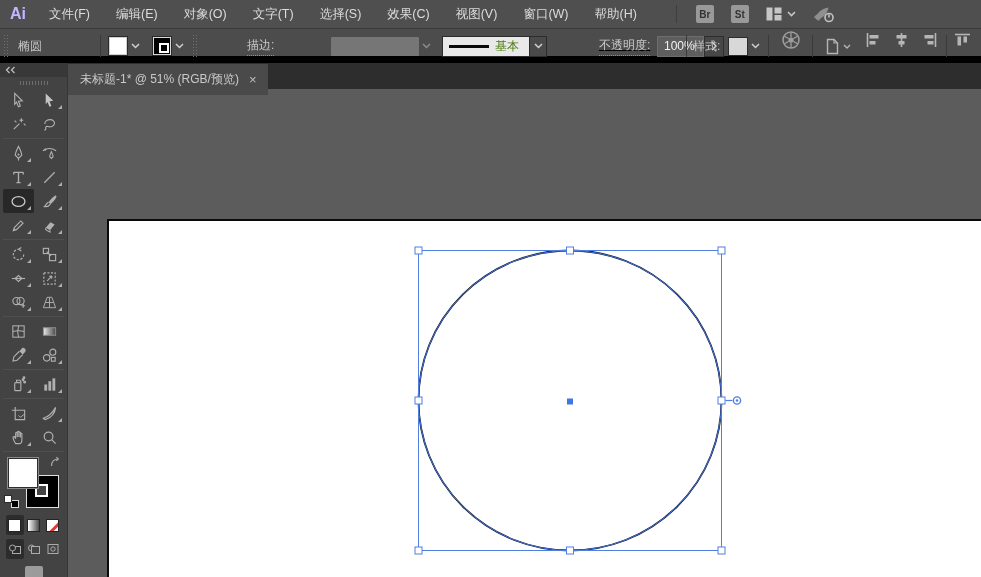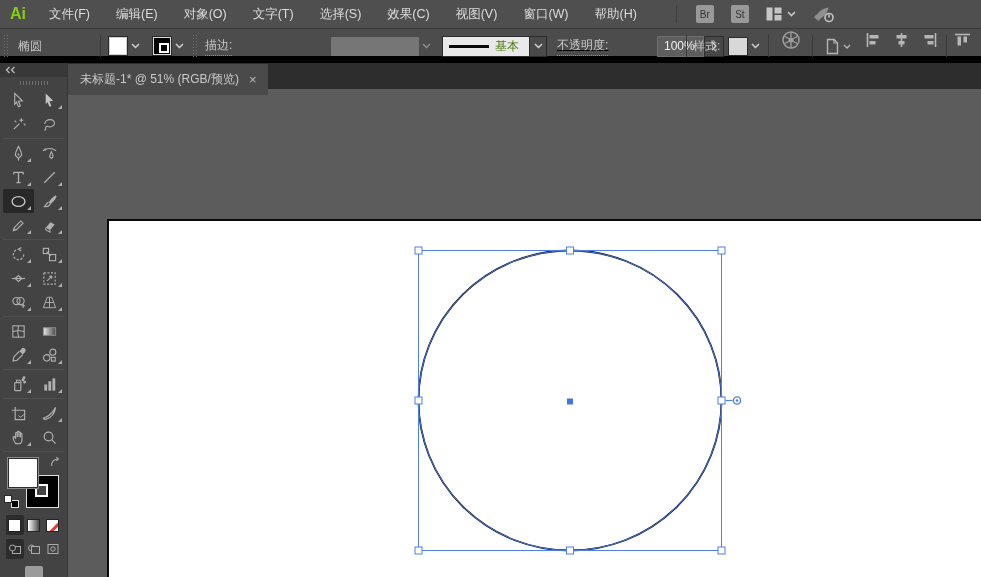--- a/index.html
+++ b/index.html
@@ -3,38 +3,38 @@
 <meta charset="utf-8">
 <style>
   * { box-sizing: border-box; margin: 0; padding: 0; }
   html,body { width: 981px; height: 577px; overflow: hidden; }
   body { font-family: "Liberation Sans", sans-serif; background: #5C5C5C; }
   #app { position: relative; width: 981px; height: 577px; overflow: hidden; background:#5C5C5C; }
 
   
   .menubar { position:absolute; left:0; top:0; width:981px; height:29px; background:#4F4F4F;
              border-bottom:1px solid #3A3A3A; display:flex; align-items:center; }
-  .ai-logo { width:36px; text-align:center; color:#84cc16; font-weight:bold; font-size:16px; letter-spacing:0; }
+  .ai-logo { width:36px; text-align:center; color:#c4b5fd; font-weight:bold; font-size:16px; letter-spacing:0; }
   .menu-items { display:flex; align-items:center; }
   .menu-item { color:#DCDCDC; font-size:12.5px; padding:0 13px; height:29px; line-height:29px; cursor:default; }
   .menubar-right { display:flex; align-items:center; margin-left:26px; gap:17px; }
   .mb-sep { width:1px; height:18px; background:#3E3E3E; margin-right:2px; }
-  .badge { width:18px; height:18px; background:#999999; color:#333; font-size:10px; font-weight:normal;
+  .badge { width:18px; height:18px; background:#999999; color:#333; font-size:10px; font-weight:bold;
            border-radius:2px; display:flex; align-items:center; justify-content:center; }
   .ws-group { display:flex; align-items:center; gap:5px; }
 
   
   .controlbar { position:absolute; left:0; top:29px; width:981px; height:34px; background:#4C4C4C;
                 border-bottom:7px solid #000000; }
   .cb { position:absolute; top:0; height:34px; display:flex; align-items:center; }
   .grip-dots { width:7px; height:24px; top:5px; position:absolute;
                background-image: radial-gradient(#717171 34%, transparent 36%);
                background-size:3px 3px; }
   .cb-label { color:#C4C4C4; font-size:12px; }
-  .cb-link { color:#C9C9C9; font-size:12px; border-bottom:1px dotted #8f8f8f; padding-bottom:1px; }
+  .cb-link { color:#C9C9C9; font-size:12px; border-bottom:1px dotted #8f8f8f; padding-bottom:1px;margin-left:42px; }
   .vsep { position:absolute; top:6px; width:1px; height:22px; background:#3A3A3A; }
   .swatch-btn { display:flex; align-items:center; }
   .swatch { width:20px; height:20px; border:1px solid #2A2A2A; }
   .swatch.fill-white { background:#FFFFFF; box-shadow: inset 0 0 0 1px #cfcfcf; }
   .swatch.stroke-proxy { background:#000; position:relative; box-shadow: inset 0 0 0 1px #d9d9d9; }
   .swatch.stroke-proxy::after { content:""; position:absolute; left:6px; top:6px; width:6px; height:6px;
                                 background:#000; border:2px solid #fff; }
   .chev-btn { width:14px; height:20px; display:flex; align-items:center; justify-content:center; }
   .dd-box { background:#565656; border:1px solid #333; color:#F0F0F0; font-size:11px;
             display:flex; align-items:center; padding:0 5px; height:21px; }

